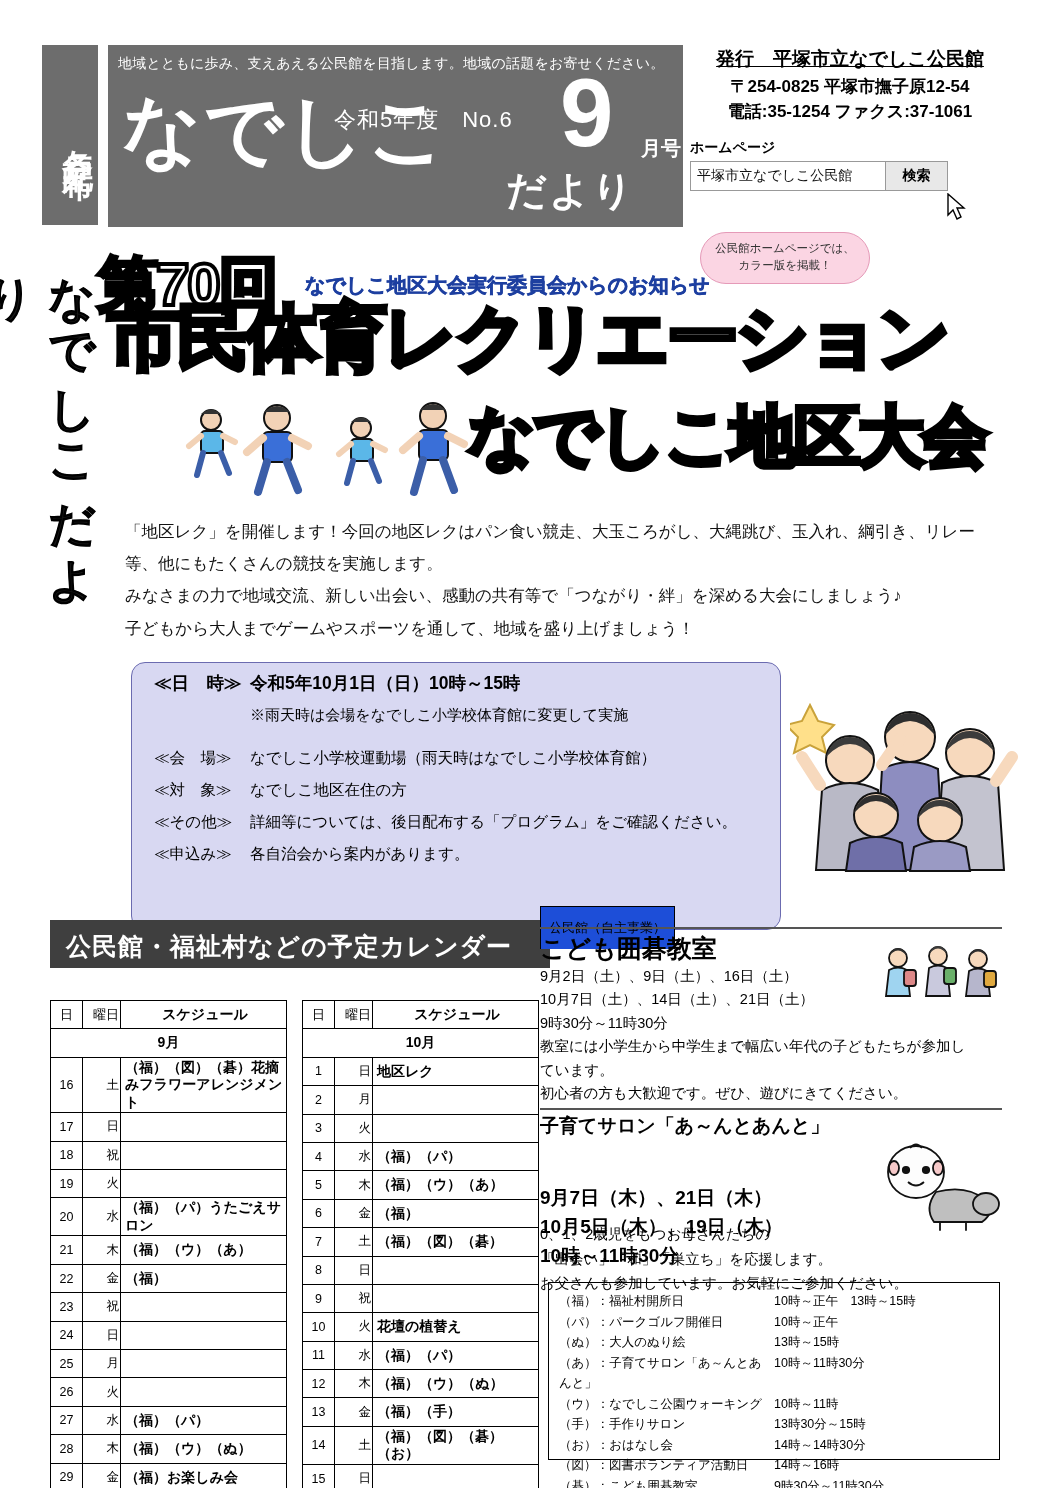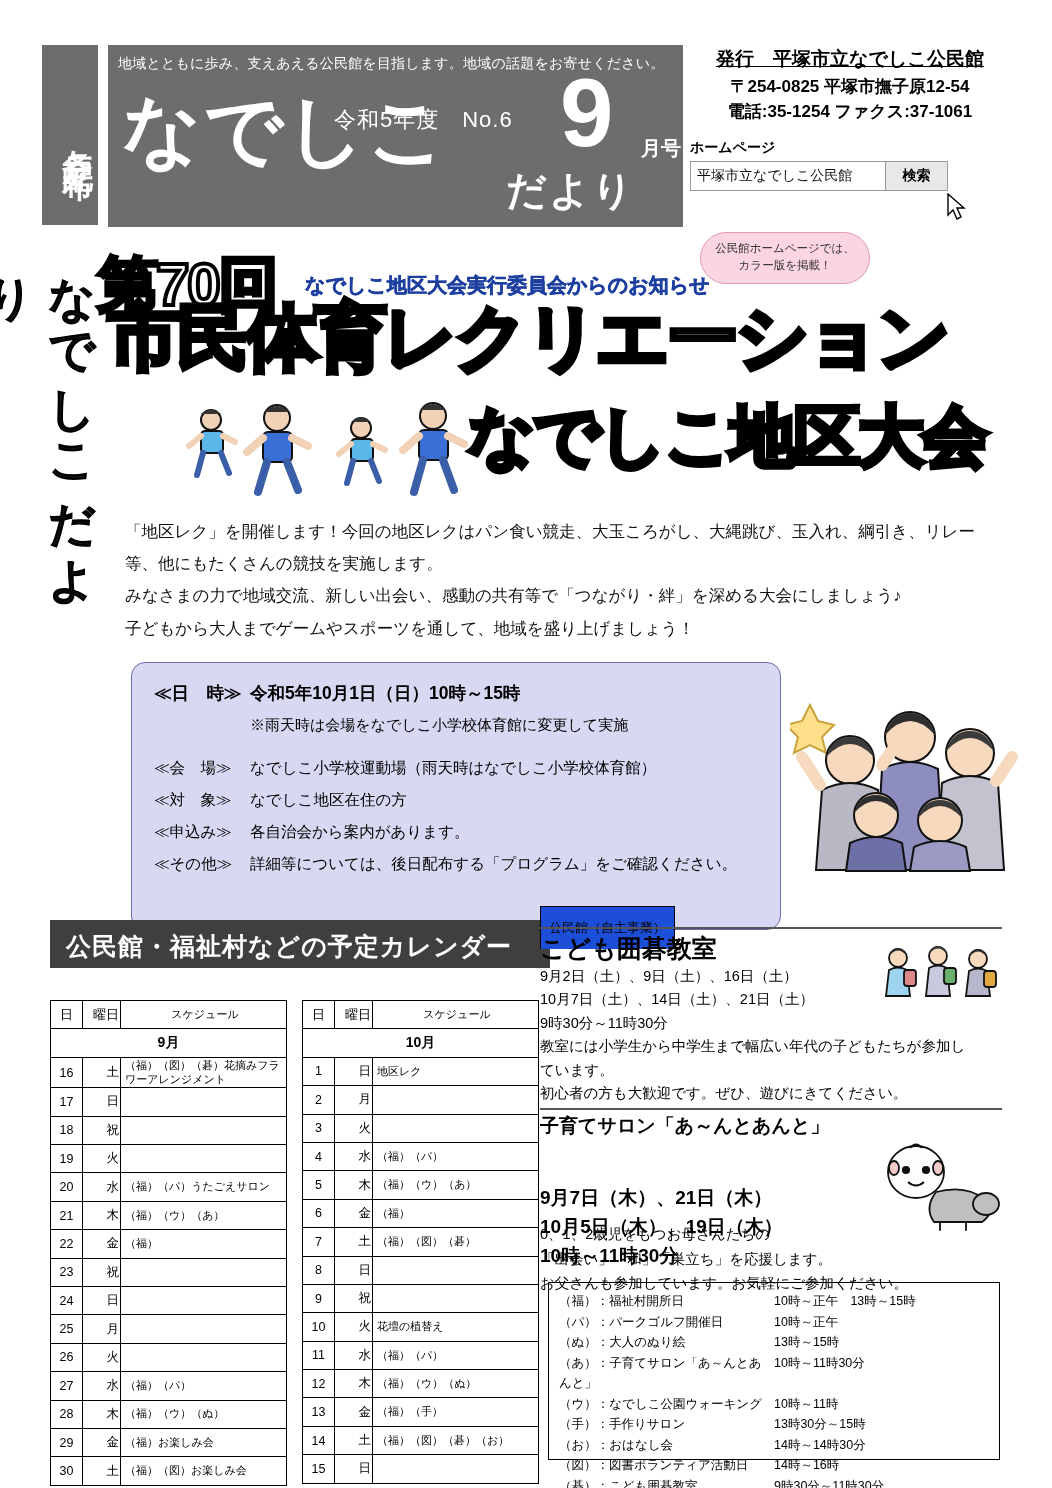--- a/index.html
+++ b/index.html
@@ -115,41 +115,41 @@
   
   .para {
     position:absolute; left:125px; top:515px; width:855px;
     font-size:16.5px; line-height:1.95; color:#111;
   }
 
   
   .infobox {
     position:absolute; left:131px; top:662px; width:650px; height:268px;
     background:#d8d8f2; border:1px solid #6b6bb0; border-radius:14px;
-    padding:18px 22px;
+    padding:8px 22px;
   }
   .infobox .row { display:flex; font-size:15.5px; margin-bottom:11px; }
   .infobox .row .k { width:96px; flex:none; letter-spacing:0px; }
   .infobox .row.big .k, .infobox .row.big .v { font-size:17.5px; font-weight:bold; }
   .infobox .note { font-size:15px; margin:0 0 23px 96px; }
   .infobox .v { flex:1; }
 
   .crowd { position:absolute; left:790px; top:665px; width:230px; height:225px; }
 
   
   .cal-title {
     position:absolute; left:50px; top:920px; width:500px; height:48px;
     background:#3f3f3f; color:#fff; font-size:25px; font-weight:bold;
     padding:10px 0 0 16px; letter-spacing:1px;
   }
   table.cal { position:absolute; border-collapse:collapse; font-size:12.5px; }
   table.cal td, table.cal th { border:1px solid #000; height:28.4px; }
   table.cal .c-day { width:32px; text-align:center; }
   table.cal .c-wd  { width:38px; text-align:right; }
-  table.cal .c-sch { width:166px; text-align:left; padding-left:4px; font-size:11px; line-height:1.25;}
+  table.cal .c-sch { width:166px; text-align:left; padding-left:4px; font-size:14px; line-height:1.25;font-weight:bold;}
   table.cal thead th { font-weight:normal; font-size:13px; }
   table.cal .monthrow td { text-align:center; font-weight:bold; font-size:14px; }
   #cal-sep { left:50px; top:1000px; }
   #cal-oct { left:302px; top:1000px; }
 
   
   .tab-label {
     position:absolute; left:540px; top:906px;
     border:1px solid #000; border-bottom:none;
     font-size:13px; padding:12px 8px; background:#1d4ed8;
@@ -260,26 +260,26 @@
     <div class="note">※雨天時は会場をなでしこ小学校体育館に変更して実施</div>
     <div class="row">
       <div class="k">≪会　場≫</div>
       <div class="v">なでしこ小学校運動場（雨天時はなでしこ小学校体育館）</div>
     </div>
     <div class="row">
       <div class="k">≪対　象≫</div>
       <div class="v">なでしこ地区在住の方</div>
     </div>
     <div class="row">
+      <div class="k">≪その他≫</div>
+      <div class="v">詳細等については、後日配布する「プログラム」をご確認ください。</div>
+    </div>
+    <div class="row">
       <div class="k">≪申込み≫</div>
       <div class="v">各自治会から案内があります。</div>
-    </div>
-    <div class="row">
-      <div class="k">≪その他≫</div>
-      <div class="v">詳細等については、後日配布する「プログラム」をご確認ください。</div>
     </div>
   </div>
 
   <div class="crowd">
     <svg width="230" height="225" viewBox="0 0 230 225">
       <g stroke="#111" stroke-width="2">
         <path d="M20 40 l8 16 l16 4 l-12 12 l4 16 l-16 -8 l-16 8 l4 -16 l-12 -12 l16 -4z" fill="#ffe08a" stroke="#c9a23a"></path>
         <circle cx="60" cy="95" r="24" fill="#f7d9bd"></circle>
           <path d="M36 92 q24 -26 48 0 q-6 -20 -24 -20 q-18 0 -24 20z" fill="#3b3b3b" stroke="none"></path>
         <path d="M32 125 q28 -14 56 0 l6 80 l-68 0z" fill="#b9b9c6"></path>

